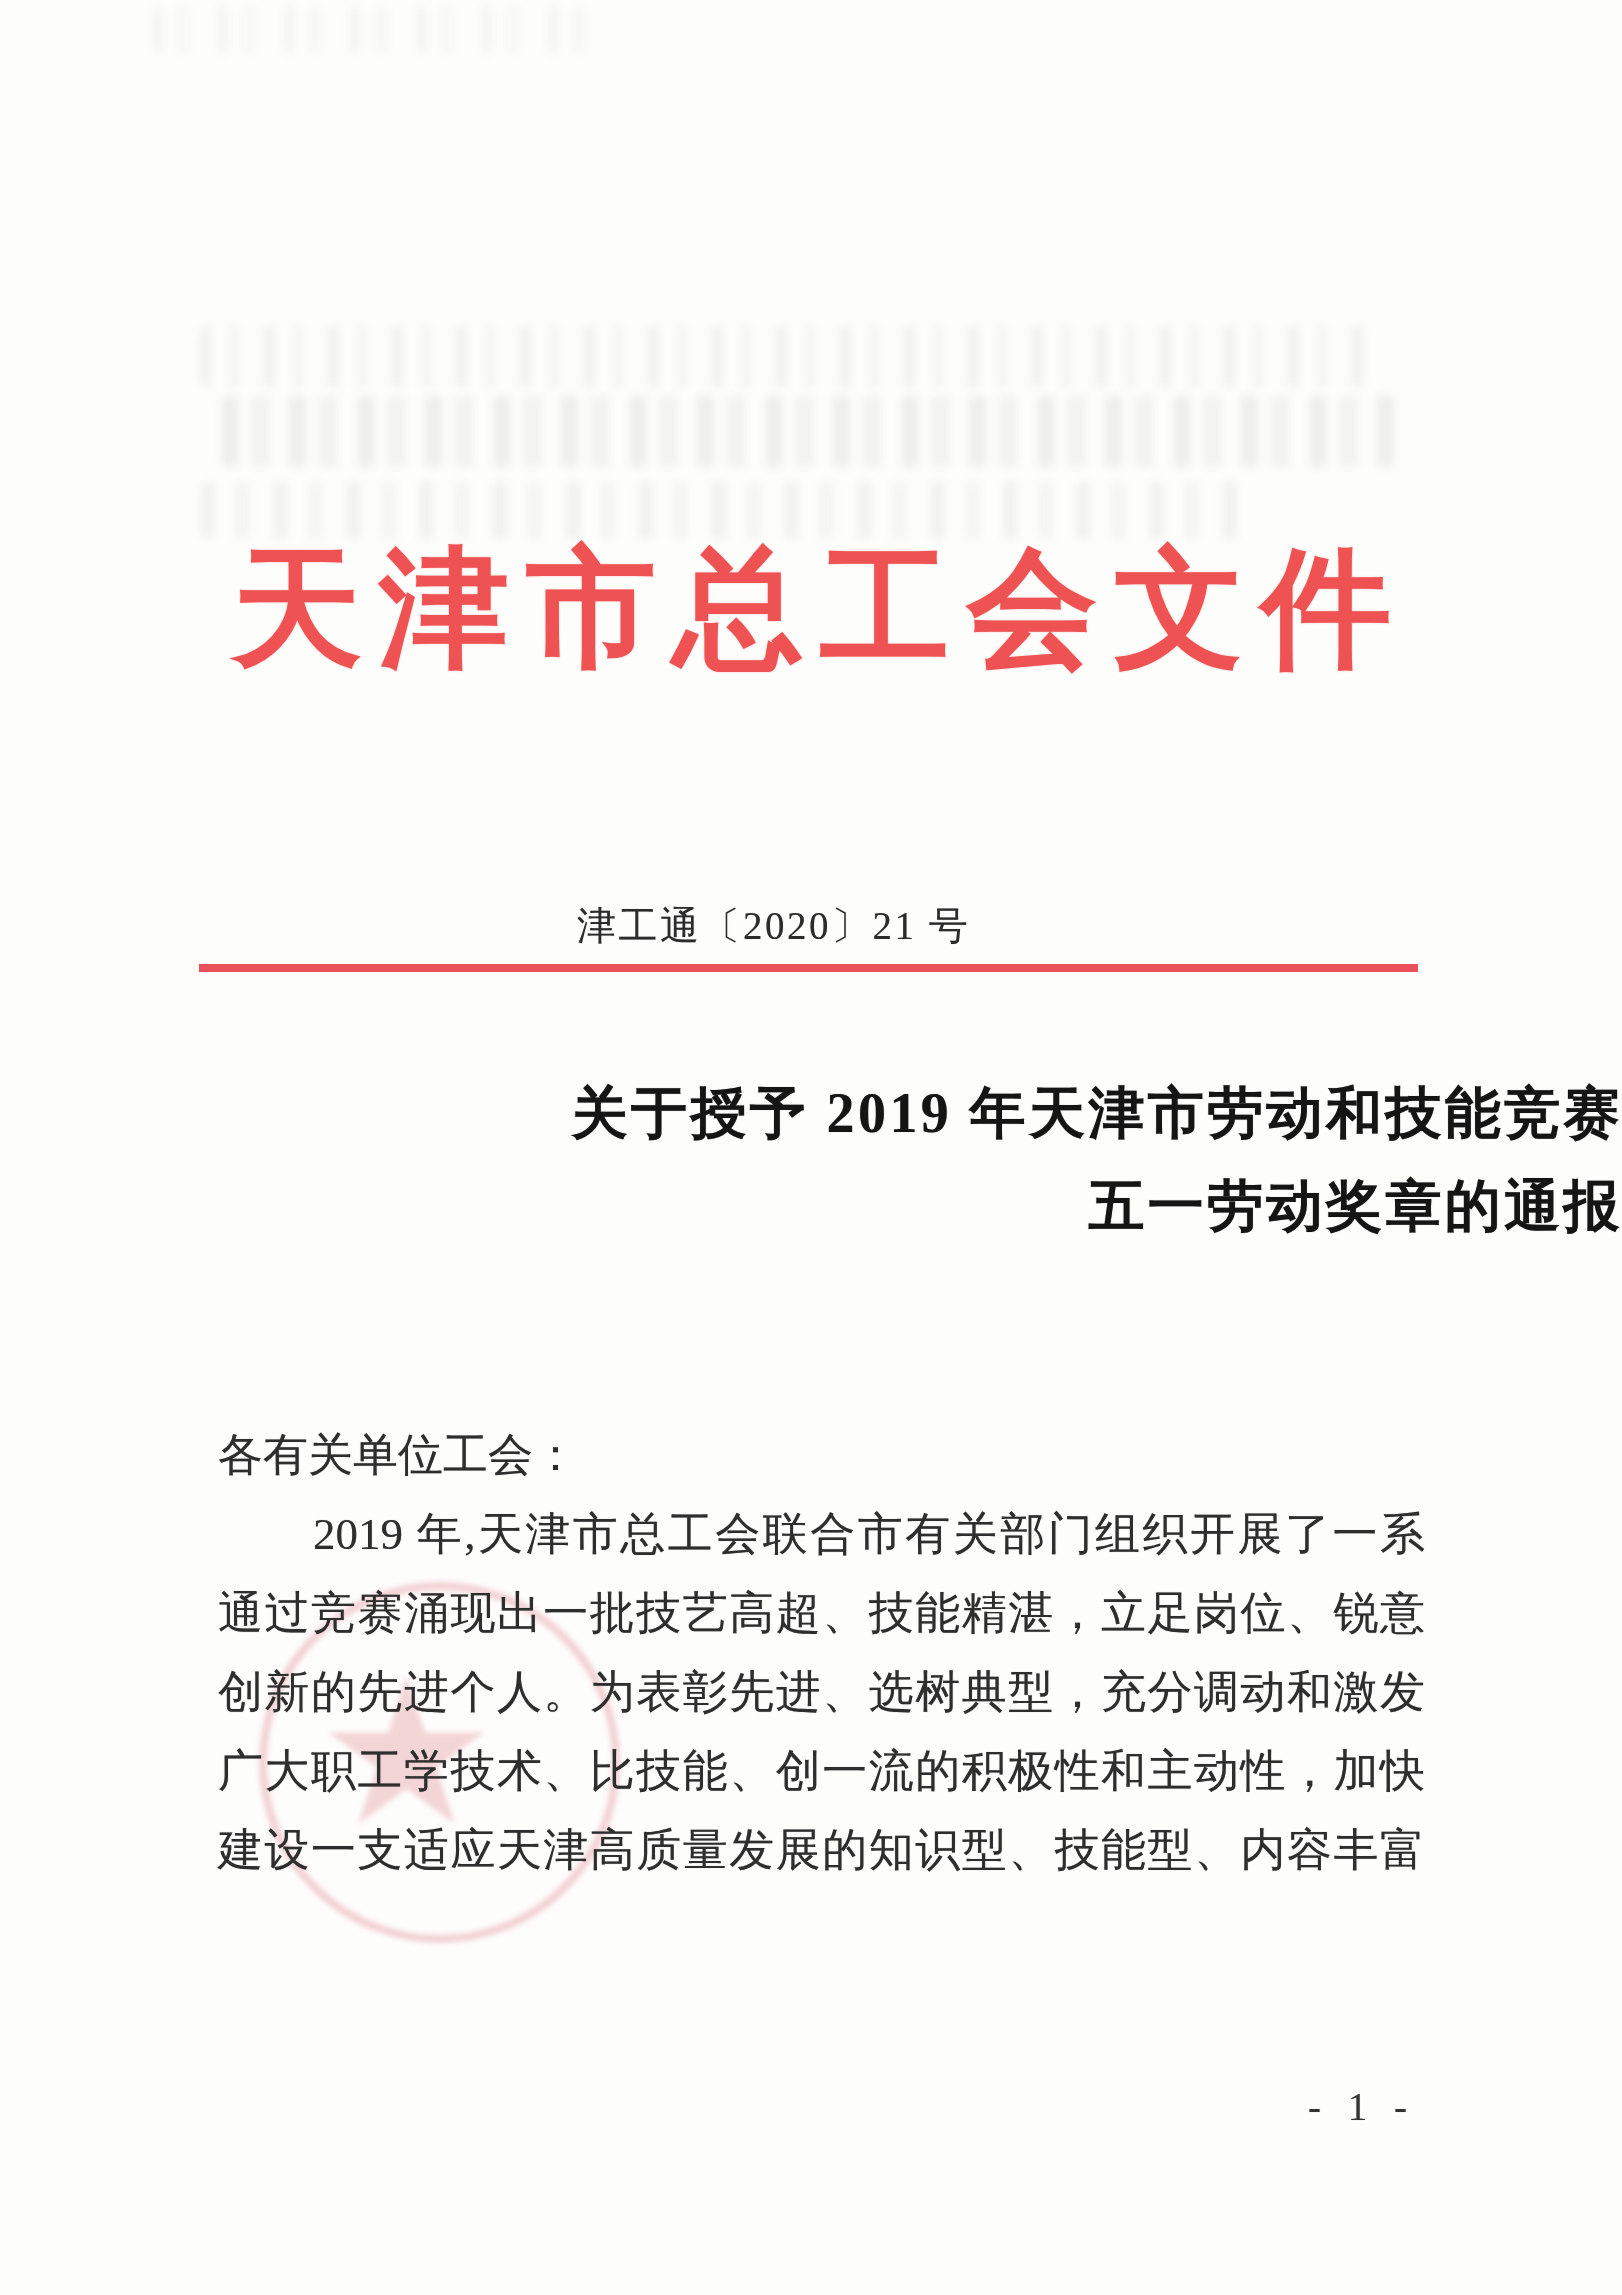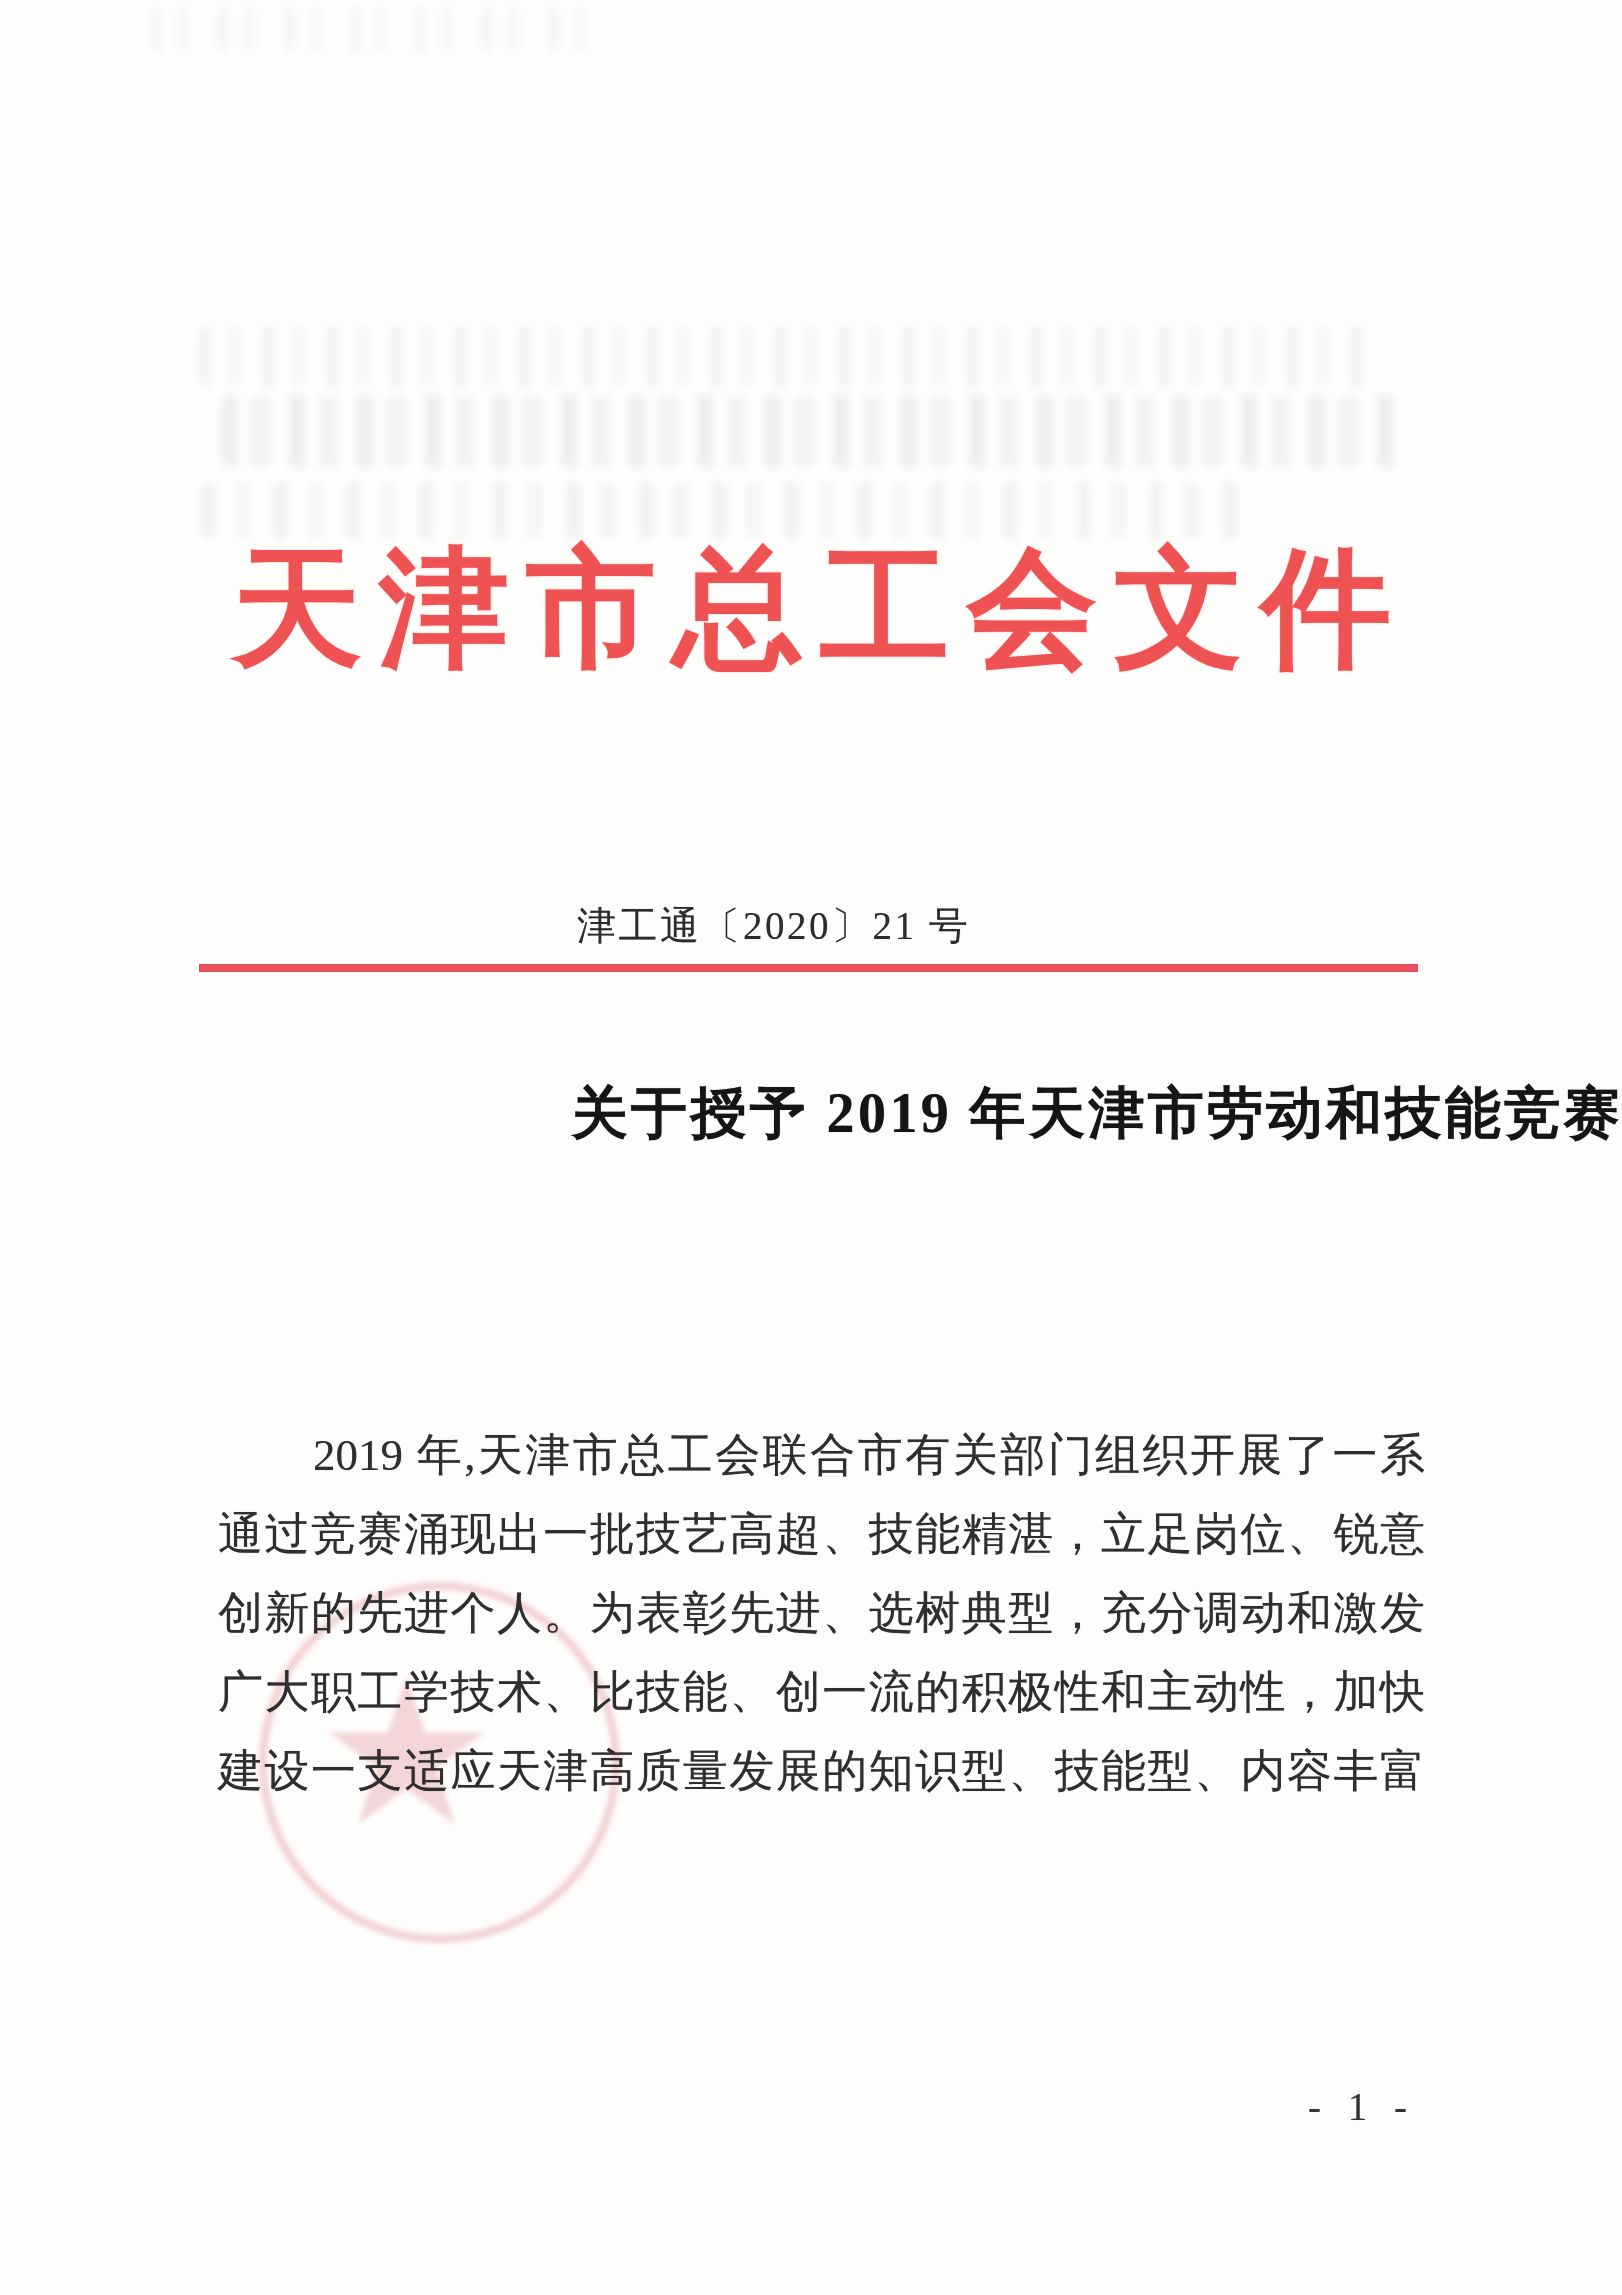--- a/index.html
+++ b/index.html
@@ -169,26 +169,28 @@
   <div class="ghost ghost-3"></div>
 
   <div class="org-title">天津市总工会文件</div>
 
   <div class="doc-number">津工通〔2020〕21 号</div>
 
   <div class="red-divider"></div>
 
   <div class="doc-title">
     <div>关于授予 2019 年天津市劳动和技能竞赛</div>
+    <div>五一劳动奖章的通报</div>
   </div>
 
   <div class="stamp-ring"></div>
   <div class="stamp-star">★</div>
 
   <div class="body-text">
+    <div class="bline salutation">各有关单位工会：</div>
     <div class="bline">　　2019 年,天津市总工会联合市有关部门组织开展了一系</div>
     <div class="bline">通过竞赛涌现出一批技艺高超、技能精湛，立足岗位、锐意</div>
     <div class="bline">创新的先进个人。为表彰先进、选树典型，充分调动和激发</div>
     <div class="bline">广大职工学技术、比技能、创一流的积极性和主动性，加快</div>
     <div class="bline">建设一支适应天津高质量发展的知识型、技能型、内容丰富</div>
   </div>
 
   <div class="page-number">- 1 -</div>
 
 </div>

